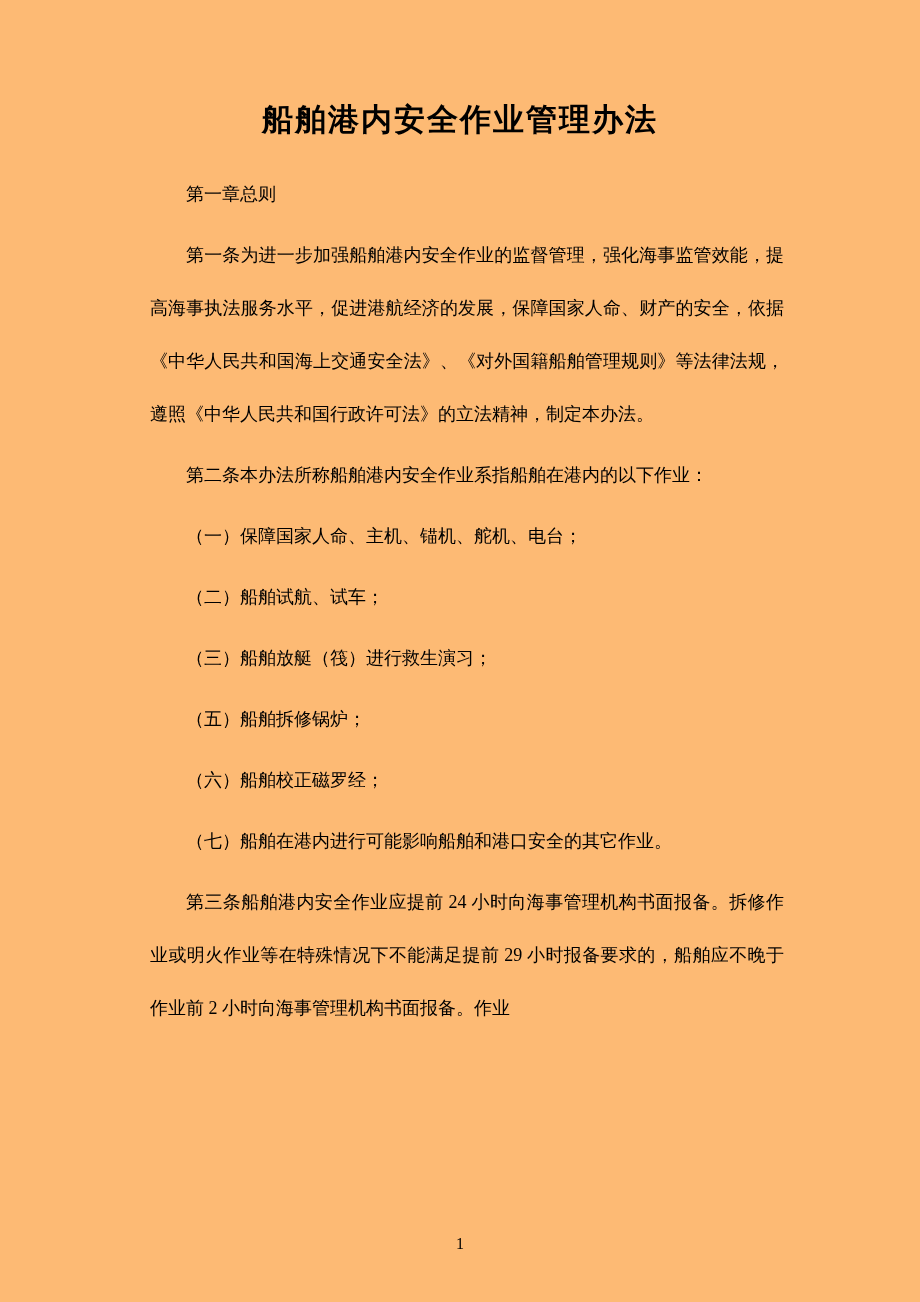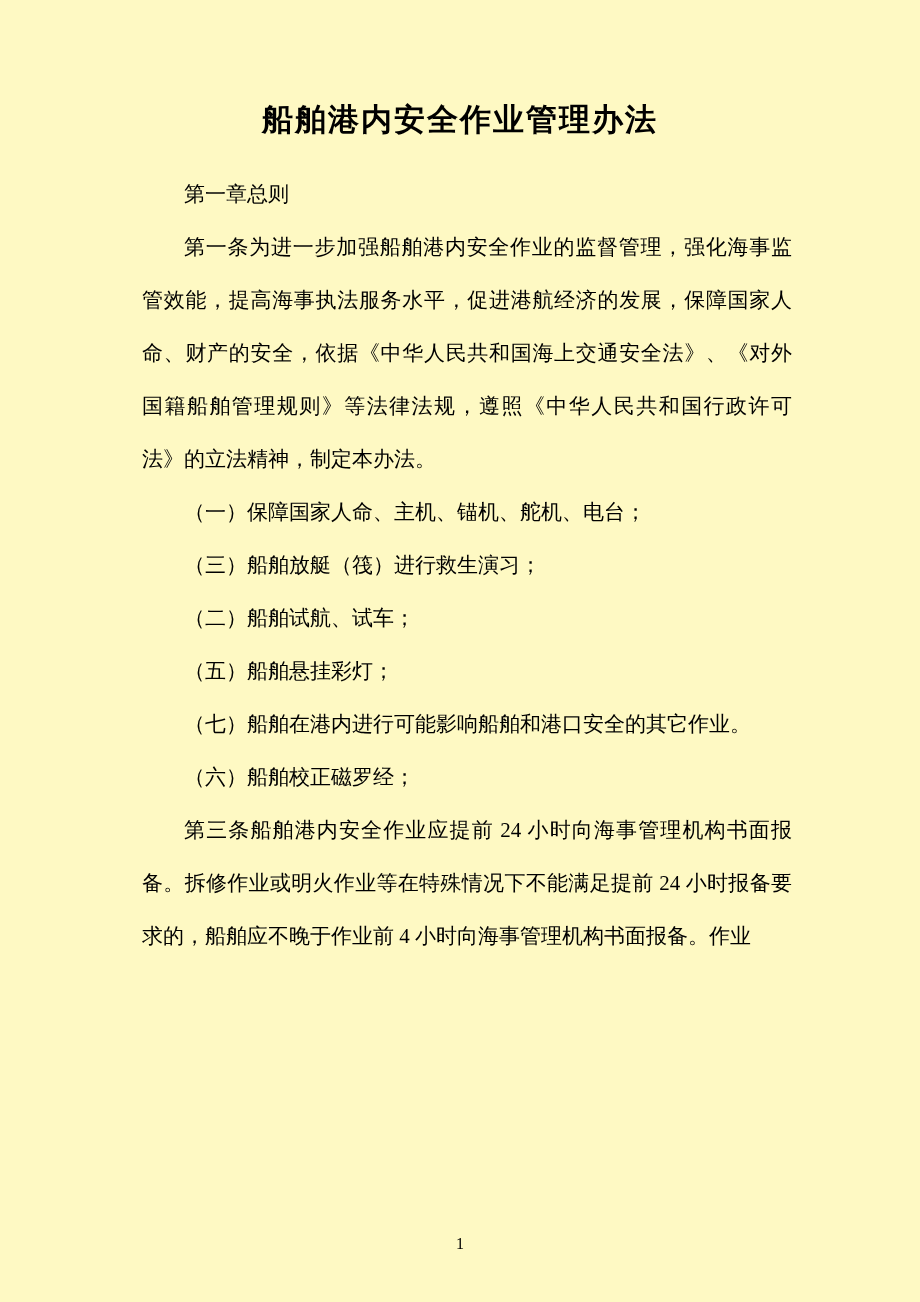--- a/index.html
+++ b/index.html
@@ -5,41 +5,41 @@
   html, body {
     margin: 0;
     padding: 0;
     background: #ffffff;
   }
   .page {
     position: relative;
     width: 920px;
     height: 1302px;
     box-sizing: border-box;
-    background: #fef9c3;
+    background: #fdba74;
     font-family: "Liberation Serif", "DejaVu Serif", serif;
     color: #000000;
     overflow: hidden;
   }
   .doc-title {
     margin: 0;
     padding-top: 100px;
     text-align: center;
     font-size: 31px;
     font-weight: bold;
     letter-spacing: 2px;
     line-height: 40px;
   }
   .doc-body {
     width: 650px;
     margin: 28px 128px 0 142px;
   }
   .para {
-    margin: 0;
-    font-size: 21px;
+    margin: 8px;
+    font-size: 18px;
     line-height: 53px;
     text-indent: 2em;
     text-align: justify;
     word-break: break-all;
   }
   .page-footer {
     position: absolute;
     left: 0;
     bottom: 48px;
     width: 100%;
@@ -51,23 +51,24 @@
 </style>
 </head>
 <body>
 
 <div class="page">
   <h1 class="doc-title">船舶港内安全作业管理办法</h1>
 
   <div class="doc-body">
     <p class="para">第一章总则</p>
     <p class="para">第一条为进一步加强船舶港内安全作业的监督管理，强化海事监管效能，提高海事执法服务水平，促进港航经济的发展，保障国家人命、财产的安全，依据《中华人民共和国海上交通安全法》、《对外国籍船舶管理规则》等法律法规，遵照《中华人民共和国行政许可法》的立法精神，制定本办法。</p>
+    <p class="para">第二条本办法所称船舶港内安全作业系指船舶在港内的以下作业：</p>
     <p class="para">（一）保障国家人命、主机、锚机、舵机、电台；</p>
+    <p class="para">（二）船舶试航、试车；</p>
     <p class="para">（三）船舶放艇（筏）进行救生演习；</p>
-    <p class="para">（二）船舶试航、试车；</p>
-    <p class="para">（五）船舶悬挂彩灯；</p>
+    <p class="para">（五）船舶拆修锅炉；</p>
+    <p class="para">（六）船舶校正磁罗经；</p>
     <p class="para">（七）船舶在港内进行可能影响船舶和港口安全的其它作业。</p>
-    <p class="para">（六）船舶校正磁罗经；</p>
-    <p class="para">第三条船舶港内安全作业应提前 24 小时向海事管理机构书面报备。拆修作业或明火作业等在特殊情况下不能满足提前 24 小时报备要求的，船舶应不晚于作业前 4 小时向海事管理机构书面报备。作业</p>
+    <p class="para">第三条船舶港内安全作业应提前 24 小时向海事管理机构书面报备。拆修作业或明火作业等在特殊情况下不能满足提前 29 小时报备要求的，船舶应不晚于作业前 2 小时向海事管理机构书面报备。作业</p>
   </div>
 
   <div class="page-footer">1</div>
 </div>
 
 </body></html>

